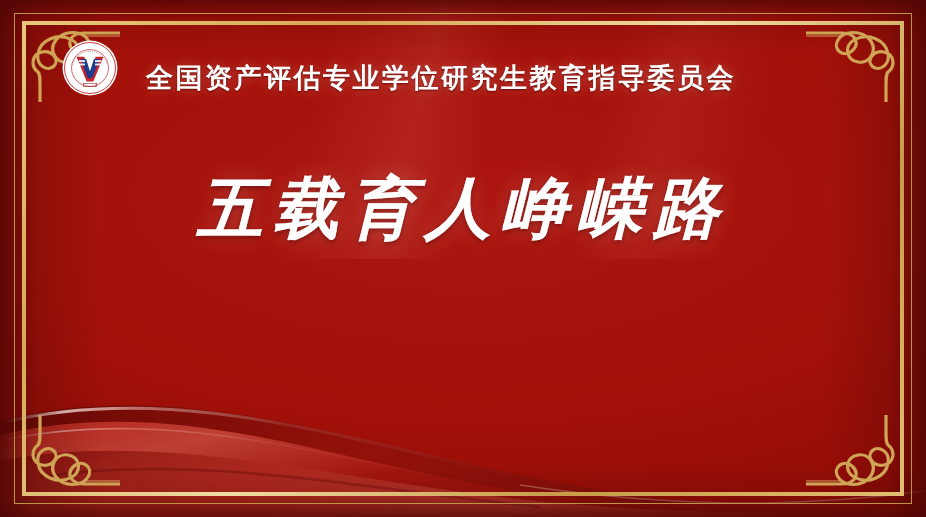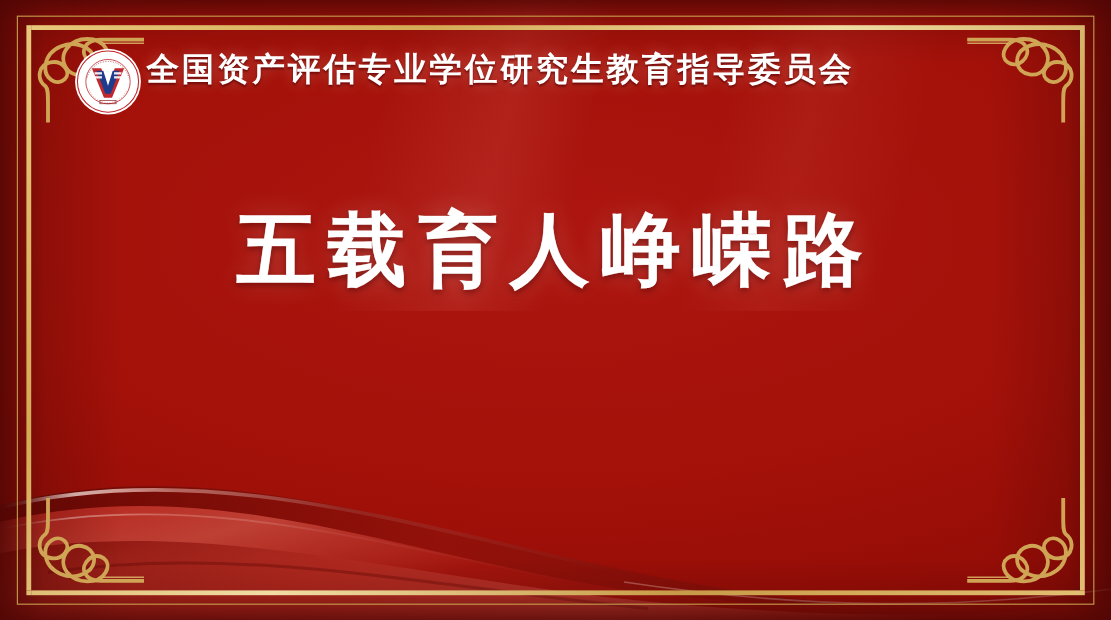--- a/index.html
+++ b/index.html
@@ -86,22 +86,22 @@
   .corner-tr { right: 8px; top: 6px;  transform: scaleX(-1); }
   .corner-bl { left: 8px;  bottom: 6px; transform: scaleY(-1); }
   .corner-br { right: 8px; bottom: 6px; transform: scale(-1,-1); }
 
   
   .header {
     position: absolute;
     left: 62px;
     top: 40px;
     display: flex;
-    align-items: flex-start;
-    gap: 4px;
+    align-items: flex-end;
+    gap: 28px;
     z-index: 6;
   }
   .emblem {
     width: 56px;
     height: 56px;
     flex: 0 0 56px;
   }
   .emblem svg { display: block; width: 100%; height: 100%; }
 
   .org-name {
@@ -122,20 +122,21 @@
     left: 0; right: 0;
     top: 160px;
     z-index: 5;
     text-align: center;
     pointer-events: none;
   }
   .slogan-line {
     font-family: "DejaVu Serif", "Liberation Serif", serif;
     font-size: 66px;
     font-weight: 700;
+    font-style: italic;
     color: #FFFFFF;
     letter-spacing: 10px;
     line-height: 1.48;
     text-shadow:
       0 2px 5px rgba(80,0,0,.55),
       0 0 22px rgba(255,235,225,.22);
     -webkit-text-stroke: 0.4px rgba(255,255,255,.6);
   }
 </style>
 </head>

